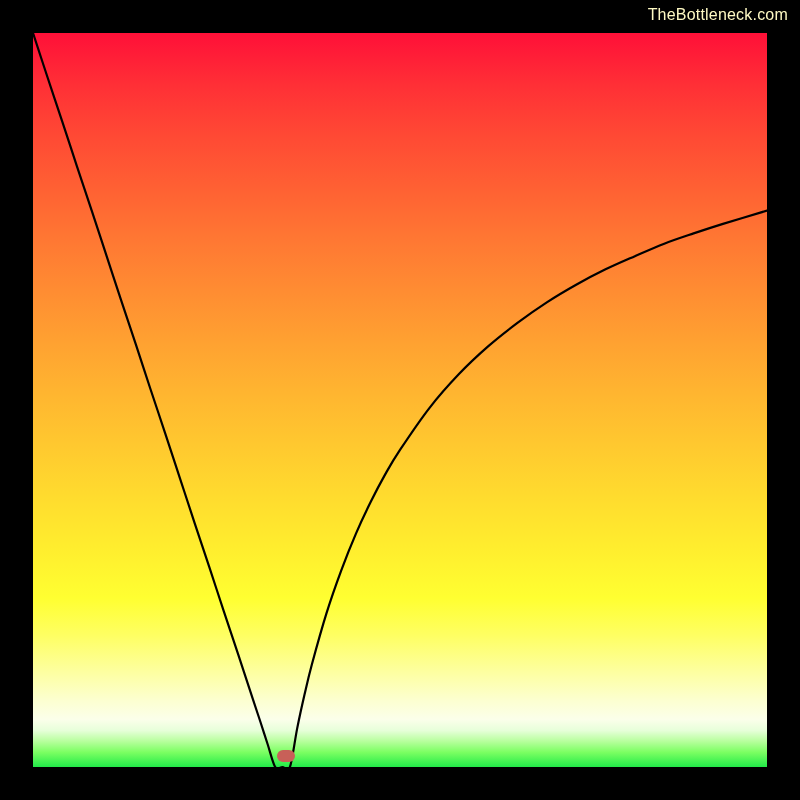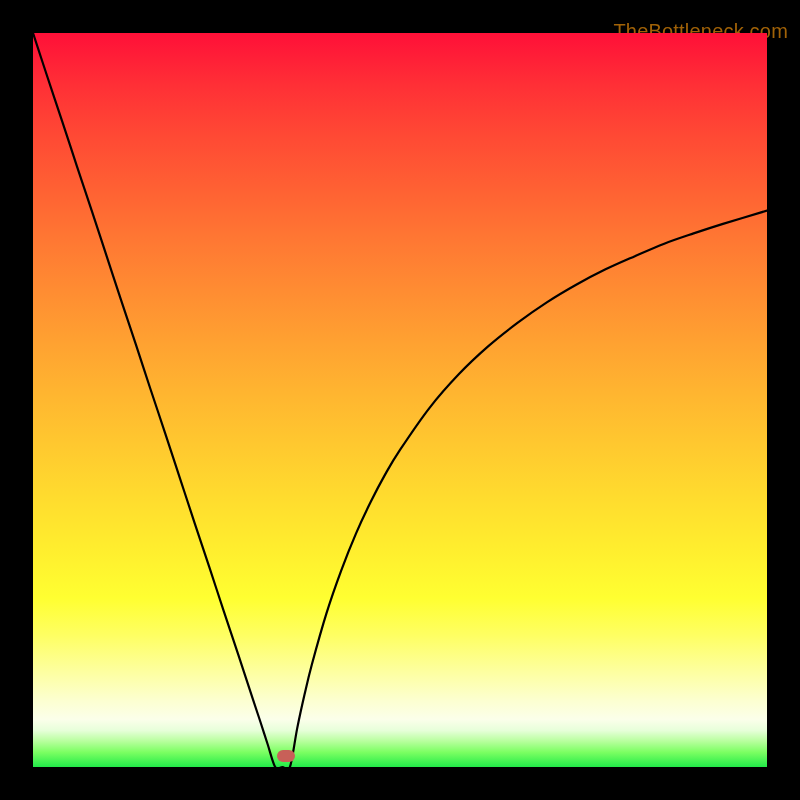--- a/index.html
+++ b/index.html
@@ -60,25 +60,24 @@
     width: 18px;
     height: 12px;
     background: #c86058;
     border-radius: 6px;
     transform: translate(-50%, -50%);
   }
   .watermark {
     position: absolute;
     top: 6px;
     right: 12px;
-    color: #a16207;
-    font-size: 20px;
+    color: #fef9c3;
+    font-size: 16px;
     letter-spacing: 0.2px;
     user-select: none;
-    margin-top: 14px;
   }
 </style>
 </head>
 <body>
 
 <div class="frame">
   <div class="watermark">TheBottleneck.com</div>
 
   <div class="plot-area">
     <svg class="curve" viewBox="0 0 734 734" preserveAspectRatio="none">

